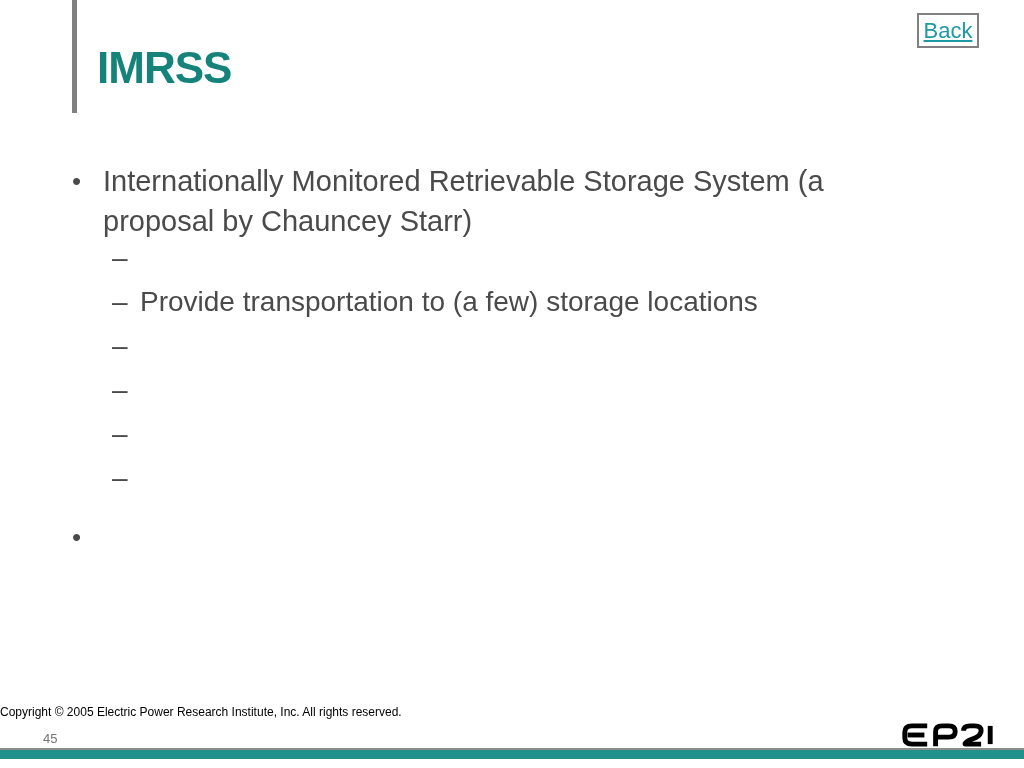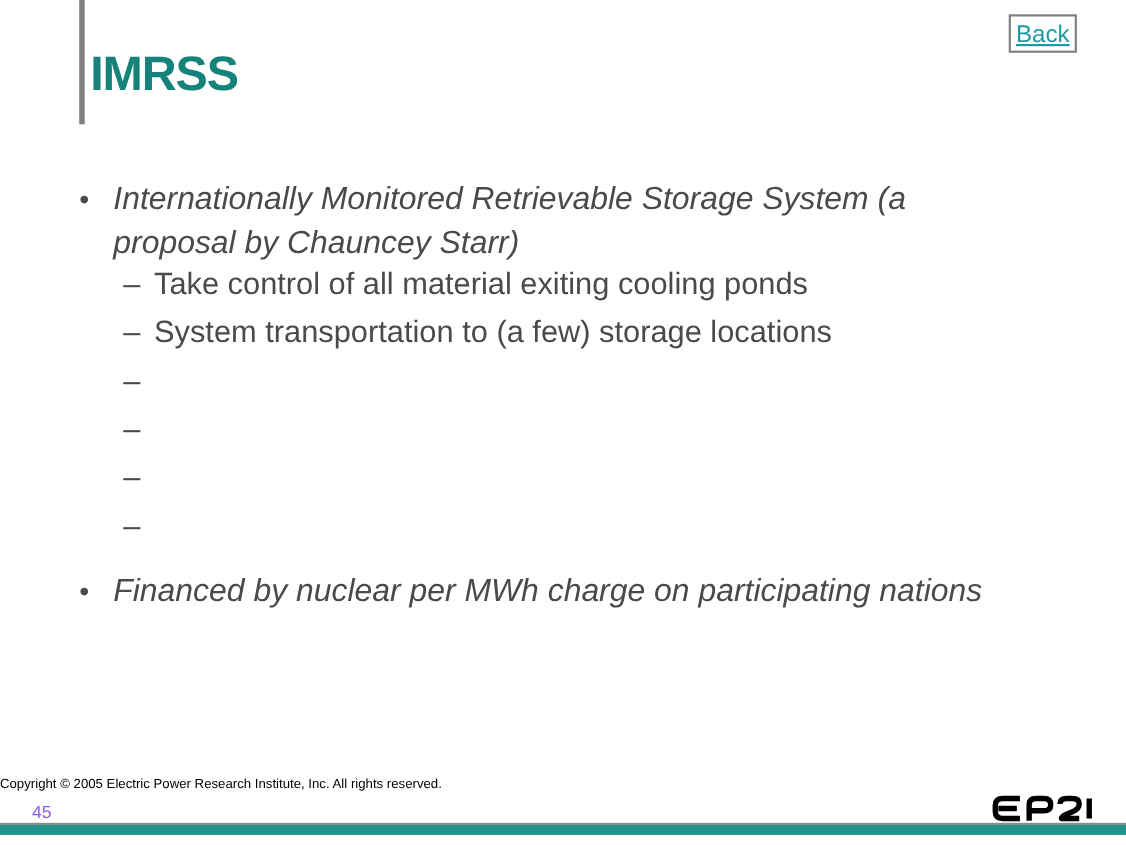--- a/index.html
+++ b/index.html
@@ -15,21 +15,21 @@
 
   
   .title-rule {
     position: absolute;
     left: 72px; top: 0;
     width: 5px; height: 113px;
     background: #808080;
   }
   .page-title {
     position: absolute;
-    left: 82px; top: 46px;
+    left: 97px; top: 46px;
     font-size: 44px;
     font-weight: bold;
     letter-spacing: -1px;
     color: #16837B;
     line-height: 1;
   }
   .back-button {
     position: absolute;
     left: 917px; top: 13px;
     width: 62px; height: 35px;
@@ -59,21 +59,20 @@
     font-size: 29px;
     line-height: 40px;
   }
   .bullet-item .marker {
     width: 31px;
     flex: 0 0 31px;
     font-size: 26px;
   }
   .bullet-item .btext {
     max-width: 822px;
-    font-style: italic;
   }
   .sub-list {
     list-style: none;
     margin: 2px 0 0 0;
     padding-left: 40px;
   }
   .sub-list li {
     display: flex;
     font-size: 28px;
     line-height: 30px;
@@ -83,23 +82,23 @@
     width: 28px;
     flex: 0 0 28px;
   }
   .bullet-item.second {
     margin-top: 24px;
   }
 
   
   .page-number {
     position: absolute;
-    left: 29px; top: 731px;
-    font-size: 16px;
-    color: #8b5cf6;
+    left: 43px; top: 731px;
+    font-size: 13px;
+    color: #737373;
   }
   .copyright {
     position: absolute;
     left: 0; top: 705px;
     width: 100%;
     text-align: left;
     font-size: 12px;
     color: #000000;
   }
   .epri-logo {
@@ -135,43 +134,41 @@
   <div class="content">
 
     <div class="bullet-item">
       <span class="marker">•</span>
       <span class="btext">Internationally Monitored Retrievable Storage System (a proposal by Chauncey Starr)</span>
     </div>
 
     <ul class="sub-list">
       <li>
         <span class="marker">–</span>
-        <span>Take control of all material exiting cooling ponds</span>
       </li>
       <li>
         <span class="marker">–</span>
-        <span>System transportation to (a few) storage locations</span>
+        <span>Provide transportation to (a few) storage locations</span>
       </li>
       <li>
         <span class="marker">–</span>
       </li>
       <li>
         <span class="marker">–</span>
       </li>
       <li>
         <span class="marker">–</span>
       </li>
       <li>
         <span class="marker">–</span>
       </li>
     </ul>
 
     <div class="bullet-item second">
       <span class="marker">•</span>
-      <span class="btext">Financed by nuclear per MWh charge on participating nations</span>
     </div>
 
   </div>
 
   <div class="page-number">45</div>
   <div class="copyright">Copyright © 2005 Electric Power Research Institute, Inc. All rights reserved.</div>
 
   <svg class="epri-logo" viewBox="0 0 150 40" fill="none" stroke="#000000" stroke-width="7" stroke-linecap="butt" stroke-linejoin="round">
 
     <path d="M41,7 H19 Q9,7 9,16 V24 Q9,33 19,33 H41"></path>

